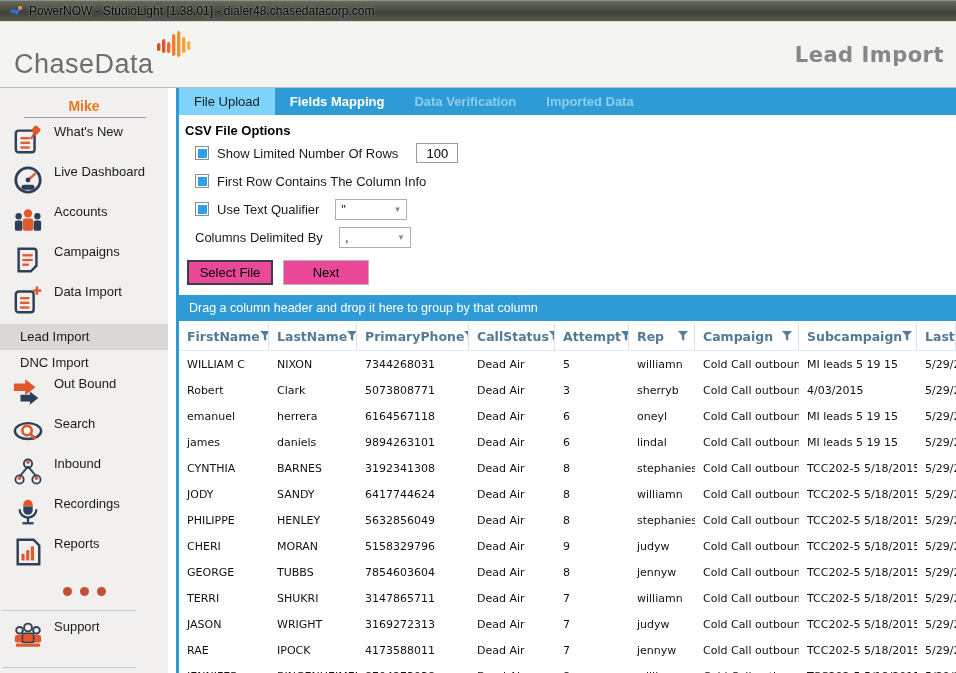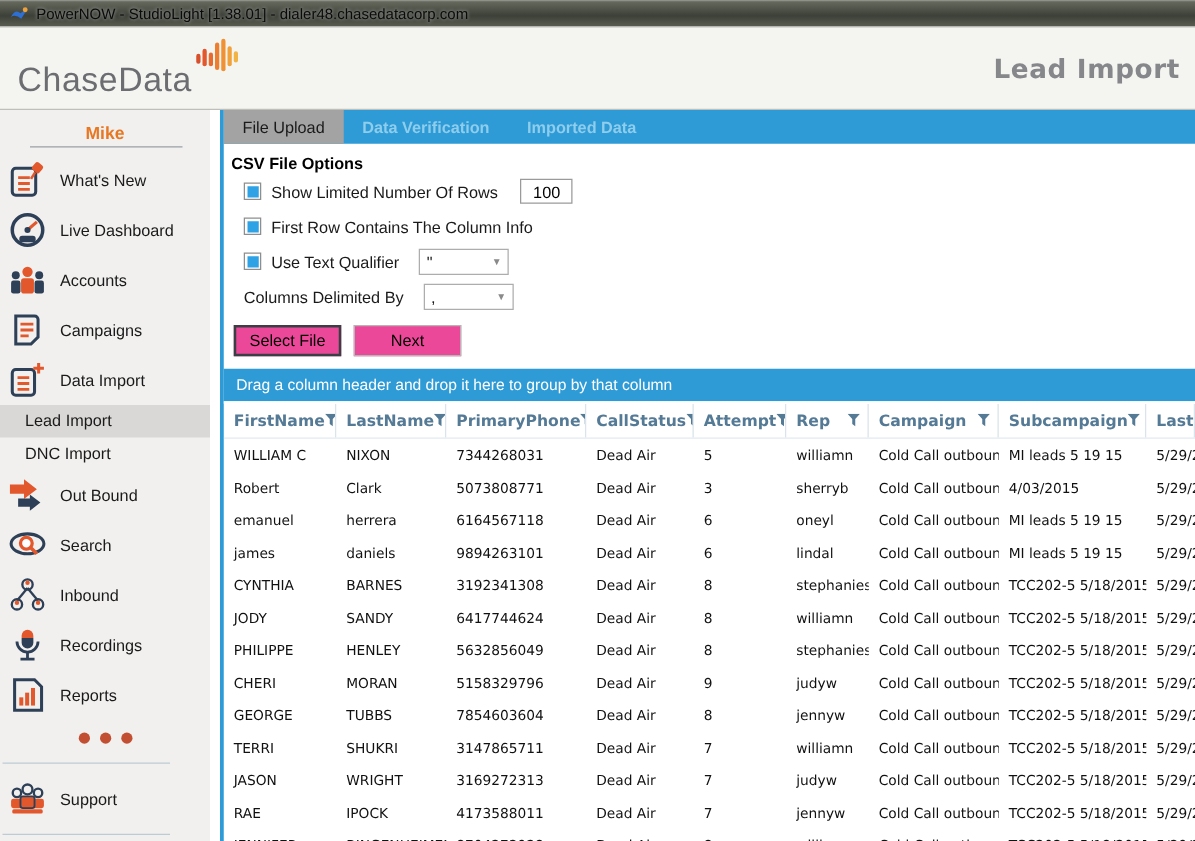--- a/index.html
+++ b/index.html
@@ -22,36 +22,36 @@
   .logo-text { font-size:27px; color:#6b6d70; letter-spacing:.5px; }
   .logo-wave { margin-left:2px; margin-bottom:16px; }
   .page-title { font-size:21px; font-weight:bold; color:#85878a; letter-spacing:.5px;
     font-family:"DejaVu Sans", sans-serif; }
 
   
   .main { flex:1 1 auto; display:flex; min-height:0; }
   .sidebar { width:168px; flex:0 0 168px; background:#f1f0ee; padding-top:6px; overflow:hidden; }
   .user { text-align:center; color:#e87722; font-weight:bold; font-size:14px; padding:4px 0 3px; }
   .user-underline { border-bottom:1px solid #9aa0a6; margin:0 22px 6px 24px; }
-  .nav-item { height:40px; display:flex; align-items:center; gap:10px; padding-left:6px; cursor:pointer; }
+  .nav-item { height:40px; display:flex; align-items:flex-start; gap:10px; padding-left:12px; cursor:pointer; }
   .nav-icon { width:32px; height:32px; display:flex; align-items:center; justify-content:center; }
   .nav-label { font-size:13px; color:#1a1a1a; white-space:nowrap; }
   .sub-item { height:26px; line-height:26px; padding-left:20px; font-size:13px; color:#1a1a1a; cursor:pointer; }
   .sub-item.selected { background:#d9d8d6; }
   .more-dots { text-align:center; padding:6px 0 2px; cursor:pointer; }
   .more-dots .dot { display:inline-block; width:9px; height:9px; border-radius:50%;
     background:#c24f32; margin:0 4px; }
   .side-divider { border-top:1px solid #bccbd4; margin:8px 32px 8px 2px; }
 
   
   .content { flex:1 1 auto; min-width:0; margin-left:8px; border-left:3px solid #2e9bd6;
     display:flex; flex-direction:column; background:#fff; }
   .tabbar { height:27px; flex:0 0 27px; background:#2e9bd6; display:flex; align-items:stretch; }
   .tab { padding:0 15px; font-size:13px; display:flex; align-items:center; white-space:nowrap; cursor:pointer; }
-  .tab.active { background:#a3a3a3; color:#1a1a1a; }
+  .tab.active { background:#7dd3fc; color:#1a1a1a; }
   .tab.enabled { color:#fff; font-weight:bold; }
   .tab.disabled { color:#8ecdec; font-weight:bold; cursor:default; }
 
   .options { padding:8px 0 0 6px; }
   .sec-title { font-size:13px; font-weight:bold; color:#000; margin-bottom:6px; }
   .opt-row { display:flex; align-items:center; margin:0 0 10px 10px; height:18px; }
   .checkbox { width:14px; height:14px; background:#fff; border:1px solid #8e8e8e;
     display:inline-flex; align-items:center; justify-content:center; margin-right:8px; cursor:pointer; }
   .chk-fill { width:9px; height:9px; background:#2fa2e6; }
   .opt-label { font-size:13px; color:#1a1a1a; }
@@ -268,20 +268,21 @@
             </svg>
         </span>
         <span class="nav-label">Support</span>
       </div>
       <div class="side-divider"></div>
     </aside>
 
     <section class="content">
       <div class="tabbar">
         <div class="tab active">File Upload</div>
+        <div class="tab enabled">Fields Mapping</div>
         <div class="tab disabled">Data Verification</div>
         <div class="tab disabled">Imported Data</div>
       </div>
 
       <div class="options">
         <div class="sec-title">CSV File Options</div>
 
         <div class="opt-row">
           <span class="checkbox">
               <span class="chk-fill"></span>

